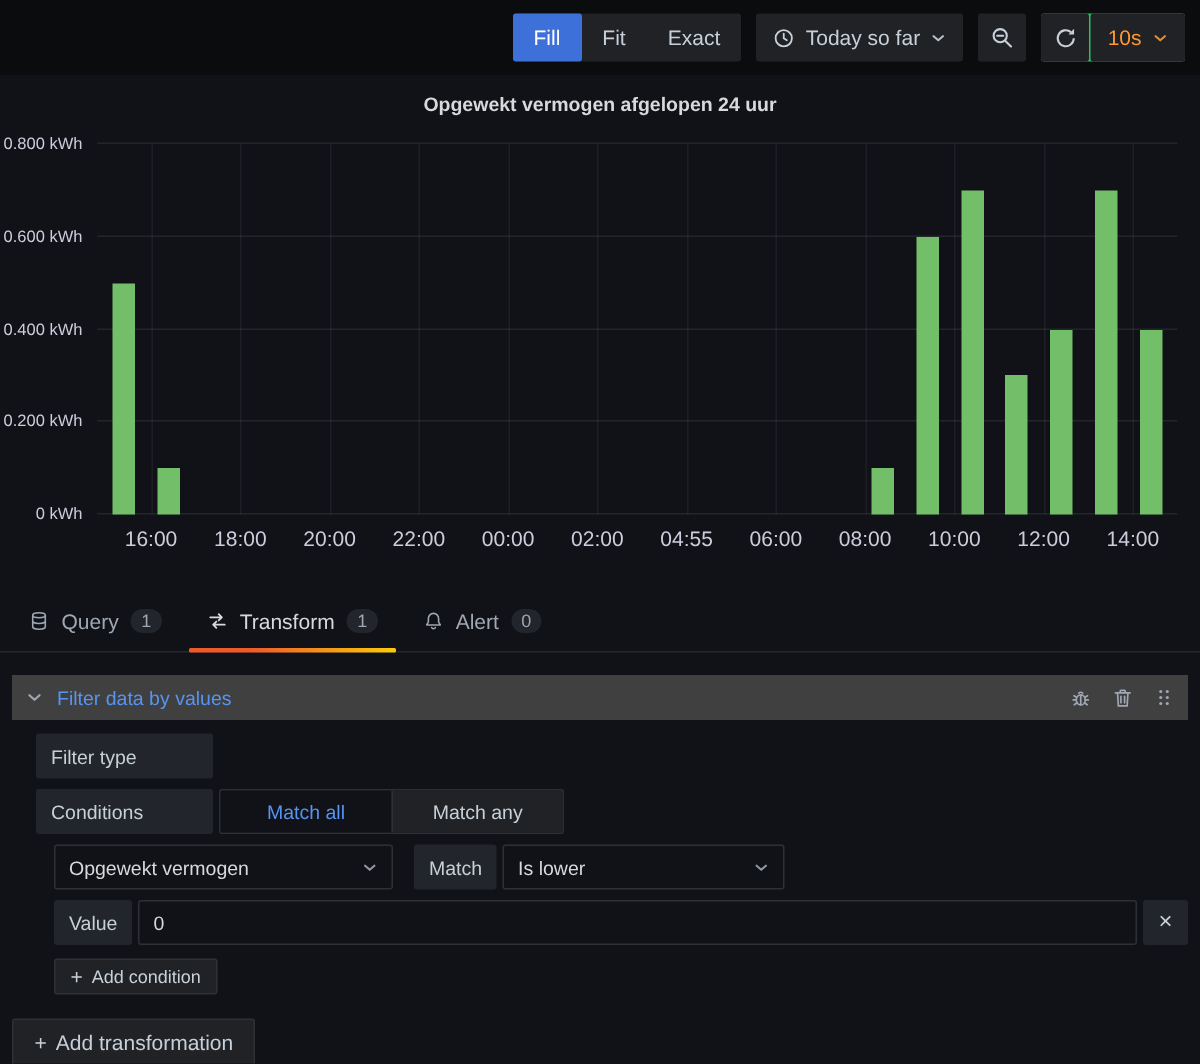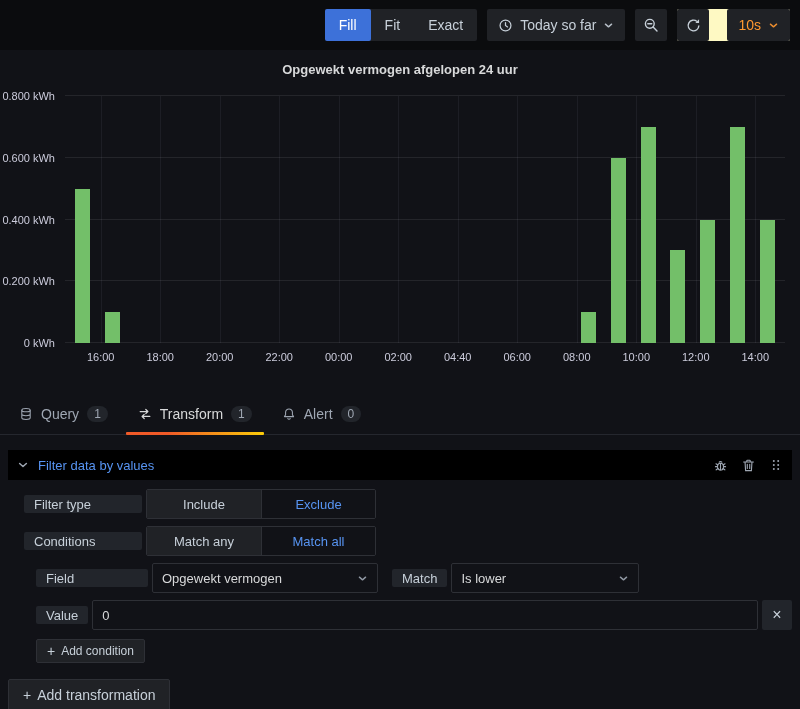--- a/index.html
+++ b/index.html
@@ -23,58 +23,58 @@
     height: 32px; padding: 0 14px; border: none; background: transparent;
     color: #c7d0d9; font-size: 14px; font-family: inherit; cursor: pointer; border-radius: 2px;
   }
   .vm-btn.selected { background: #3d71d9; color: #fff; }
   .tool-btn {
     height: 32px; display: inline-flex; align-items: center; gap: 7px;
     background: #202226; color: #c7d0d9; border: none; border-radius: 2px;
     padding: 0 11px; font-size: 14px; font-family: inherit; cursor: pointer;
   }
   .tool-btn.square { width: 32px; justify-content: center; padding: 0; }
-  .refresh-group { gap: 18px; background: #fef9c3; justify-content: space-between; }
+  .refresh-group { gap: 1px; background: #22c55e; justify-content: space-between; }
   .interval { color: #ff9830; font-weight: 500; }
   .caret { opacity: .9; }
 
   
   .panel { position: relative; height: 338px; }
   .panel-title { text-align: center; font-size: 13px; font-weight: 700; color: #d8d9da; padding-top: 12px; }
   .chart { position: absolute; left: 0; right: 0; top: 38px; bottom: 0; }
   .plot { position: absolute; left: 65px; right: 15px; top: 8px; bottom: 45px; }
   .hgrid { position: absolute; left: 0; right: 0; height: 1px; background: rgba(204,204,220,0.10); }
   .vgrid { position: absolute; top: 0; bottom: 0; width: 1px; background: rgba(204,204,220,0.07); }
   .ylabel { position: absolute; right: calc(100% + 10px); font-size: 11px; color: #ccccdc; white-space: nowrap; }
-  .xlabel { position: absolute; top: calc(100% + 8px); transform: translateX(-50%); font-size: 11px; color: #ccccdc; }
+  .xlabel { position: absolute; top: calc(100% + 8px); transform: translateX(-50%); font-size: 14px; color: #ccccdc; }
   .bar { position: absolute; bottom: 0; border-radius: 0; }
 
   
   .tabs { display: flex; align-items: stretch; height: 41px; margin-top: 6px; border-bottom: 1px solid #25272e; padding: 0 4px; }
   .tab { position: relative; display: flex; align-items: center; gap: 8px; padding: 0 15px; color: #9fa7b3; cursor: pointer; font-size: 14px; }
   .tab.active { color: #d8d9da; }
   .tab.active::after {
     content: ""; position: absolute; left: 3px; right: 3px; bottom: -1px; height: 3px;
     background: linear-gradient(90deg, #f05a28 30%, #fbca0a 99%); border-radius: 1px;
   }
   .count { background: #22252b; color: #9fa7b3; font-size: 12px; padding: 1px 7px; border-radius: 9px; }
 
   
   .transform-editor { padding: 15px 8px 0; }
-  .t-header { height: 30px; background: #000000; display: flex; align-items: center; gap: 9px; padding: 0 9px; cursor: pointer; }
+  .t-header { height: 30px; background: #404040; display: flex; align-items: center; gap: 9px; padding: 0 9px; cursor: pointer; }
   .t-title { color: #5794f2; font-size: 13px; }
   .t-actions { margin-left: auto; display: flex; gap: 13px; color: #9fa7b3; }
   .t-actions .act { cursor: pointer; }
   .t-header > .icon { color: #9fa7b3; }
 
   .form { padding: 9px 0 0 16px; }
   .frow { display: flex; align-items: center; gap: 4px; margin-bottom: 7px; }
   .indent2 { margin-left: 12px; }
   .chip {
-    background: #22252b; border-radius: 2px; height: 18px;
+    background: #22252b; border-radius: 2px; height: 30px;
     display: flex; align-items: center; padding: 0 10px; font-size: 13px; color: #c7d0d9; white-space: nowrap;
   }
   .chip.w118 { width: 118px; }
   .chip.w112 { width: 112px; }
   .gapleft { margin-left: 10px; }
   .radio-group { display: flex; border: 1px solid #2e3036; border-radius: 2px; overflow: hidden; height: 30px; }
   .radio {
     min-width: 114px; padding: 0 16px; background: #202226; border: none;
     color: #c7d0d9; font-size: 13px; font-family: inherit; cursor: pointer; text-align: center;
   }
@@ -179,21 +179,21 @@
           <div class="xlabel" style="left: 13.2231%;">18:00</div>
           <div class="vgrid" style="left: 21.4876%;"></div>
           <div class="xlabel" style="left: 21.4876%;">20:00</div>
           <div class="vgrid" style="left: 29.7521%;"></div>
           <div class="xlabel" style="left: 29.7521%;">22:00</div>
           <div class="vgrid" style="left: 38.0165%;"></div>
           <div class="xlabel" style="left: 38.0165%;">00:00</div>
           <div class="vgrid" style="left: 46.281%;"></div>
           <div class="xlabel" style="left: 46.281%;">02:00</div>
           <div class="vgrid" style="left: 54.5455%;"></div>
-          <div class="xlabel" style="left: 54.5455%;">04:40</div>
+          <div class="xlabel" style="left: 54.5455%;">04:55</div>
           <div class="vgrid" style="left: 62.8099%;"></div>
           <div class="xlabel" style="left: 62.8099%;">06:00</div>
           <div class="vgrid" style="left: 71.0744%;"></div>
           <div class="xlabel" style="left: 71.0744%;">08:00</div>
           <div class="vgrid" style="left: 79.3388%;"></div>
           <div class="xlabel" style="left: 79.3388%;">10:00</div>
           <div class="vgrid" style="left: 87.6033%;"></div>
           <div class="xlabel" style="left: 87.6033%;">12:00</div>
           <div class="vgrid" style="left: 95.8678%;"></div>
           <div class="xlabel" style="left: 95.8678%;">14:00</div>
@@ -271,36 +271,31 @@
               <circle cx="5.5" cy="12.5" r="1.15"></circle>
               <circle cx="10.5" cy="12.5" r="1.15"></circle>
             </svg>
         </span>
       </span>
     </div>
 
     <div class="form">
       <div class="frow">
         <div class="chip w118">Filter type</div>
-        <div class="radio-group">
-          <button class="radio">Include</button>
-          <button class="radio selected">Exclude</button>
-        </div>
       </div>
 
       <div class="frow">
         <div class="chip w118">Conditions</div>
         <div class="radio-group">
+          <button class="radio selected">Match all</button>
           <button class="radio">Match any</button>
-          <button class="radio selected">Match all</button>
         </div>
       </div>
 
       <div class="frow indent2">
-        <div class="chip w112">Field</div>
         <div class="select w226">
           <span>Opgewekt vermogen</span>
           <span class="icon caret">
             <svg viewBox="0 0 16 16" width="11" height="11" fill="none" stroke="currentColor" stroke-width="2" stroke-linecap="round" stroke-linejoin="round">
                 <path d="M3.5 6l4.5 4 4.5-4"></path>
               </svg>
           </span>
         </div>
         <div class="chip gapleft">Match</div>
         <div class="select w188">

